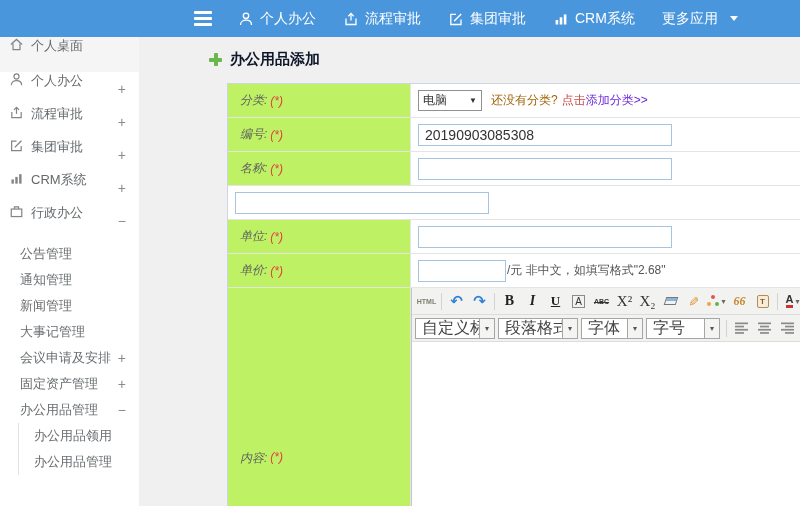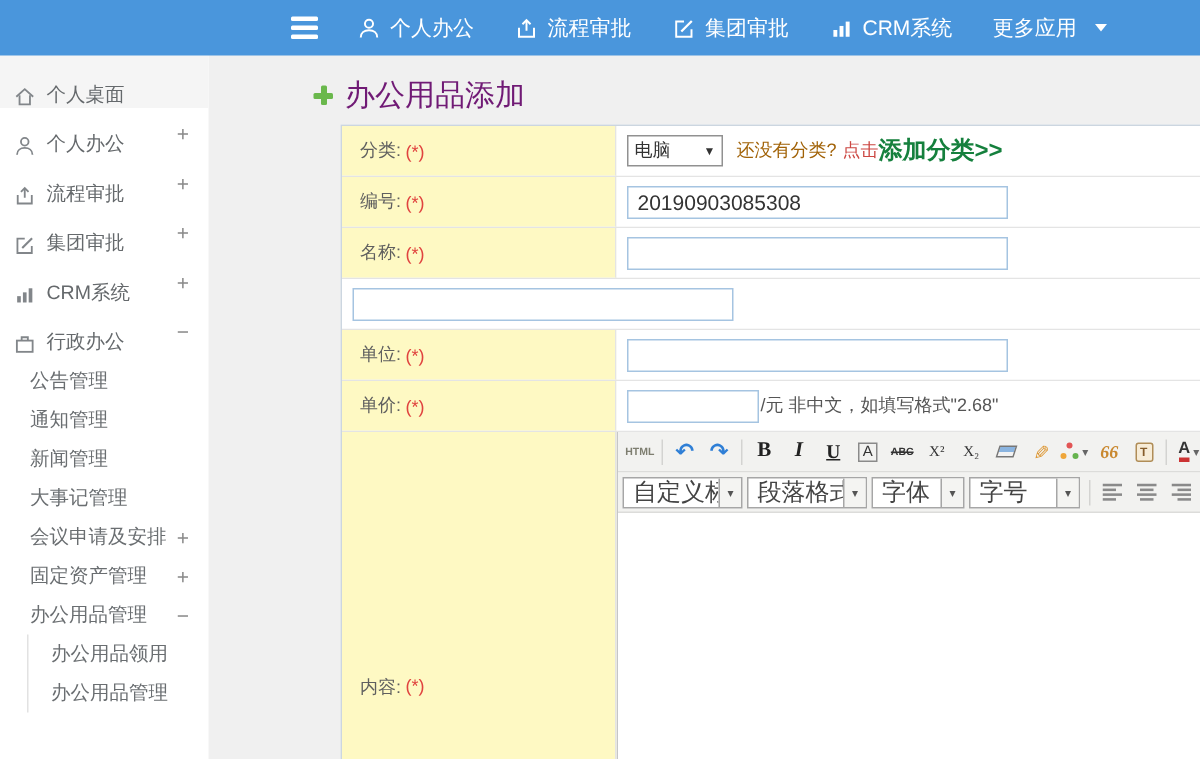--- a/index.html
+++ b/index.html
@@ -18,78 +18,78 @@
                display:flex; flex-direction:column; justify-content:space-between; }
   .hamburger i { display:block; height:2.6px; background:#fff; border-radius:1px; }
   .topnav { position:absolute; left:238px; top:0; height:37px; display:flex; align-items:center; gap:27px; }
   .topnav-item { display:flex; align-items:center; gap:6px; color:#fff; font-size:14px; cursor:pointer; white-space:nowrap; }
   .topnav-item svg { display:block; }
   .caret-down { width:0; height:0; border-left:4.5px solid transparent; border-right:4.5px solid transparent;
                 border-top:5px solid #fff; margin-left:6px; }
 
   
   .sidebar { position:absolute; top:37px; left:0; bottom:0; width:139px; background:#fff; z-index:5; }
-  .snav-item { position:relative; height:33px; display:flex; align-items:flex-end; padding-left:9px;
+  .snav-item { position:relative; height:33px; display:flex; align-items:flex-start; padding-left:9px;
                color:#65696c; font-size:13px; cursor:pointer; white-space:nowrap; }
   .snav-item.active { height:35px; background:#f5f5f5; }
   .sicon { color:#82868a; margin-right:7px; display:flex; }
   .expand { position:absolute; right:13px; top:50%; transform:translateY(-50%); color:#8a8a8a; font-size:14px; }
   .sub-list { margin-top:4px; }
   .sub-item { position:relative; height:26px; display:flex; align-items:center; padding-left:20px;
               color:#6a6e71; font-size:13px; cursor:pointer; white-space:nowrap; }
   .subsub-wrap { margin-left:18px; border-left:1px solid #e2e2e2; }
   .subsub-item { position:relative; height:26px; display:flex; align-items:center; padding-left:15px;
                  color:#6a6e71; font-size:13px; cursor:pointer; white-space:nowrap; }
 
   
   .main-title { position:absolute; left:209px; top:50px; display:flex; align-items:center; gap:8px; }
   .plus-icon { position:relative; width:13px; height:13px; }
   .plus-icon::before { content:""; position:absolute; left:0; top:4.5px; width:13px; height:4px; background:#6ab84c; border-radius:1px; }
   .plus-icon::after  { content:""; position:absolute; left:4.5px; top:0; width:4px; height:13px; background:#6ab84c; border-radius:1px; }
-  .title-text { color:#701a75; font-size:20px; font-weight:normal; }
+  .title-text { color:#0f172a; font-size:15px; font-weight:bold; }
 
   .form-table { position:absolute; left:227px; top:83px; width:780px; background:#fff;
                 border:1px solid #ccd6e0; }
   .frow { display:flex; border-bottom:1px solid #e4e4e4; height:34px; }
   .frow.tall { height:345px; border-bottom:none; }
-  .fcell-label { width:183px; min-width:183px; background:#fef9c3; border-right:1px solid #e4e4e4;
-                 display:flex; align-items:center; padding-left:12px; font-size:12px; color:#5f5f5f; }
+  .fcell-label { width:183px; min-width:183px; background:#bef264; border-right:1px solid #e4e4e4;
+                 display:flex; align-items:center; padding-left:12px; font-size:12px; color:#5f5f5f;font-style:italic; }
   .frow.tall .fcell-label { align-items:flex-start; padding-top:162px; }
   .fcell-value { flex:1; display:flex; align-items:center; padding-left:7px; background:#fff; overflow:hidden; }
   .frow.tall .fcell-value { padding:0; align-items:flex-start; }
   .req { color:#e0433f; margin-left:3px; }
 
   .tinput { height:22px; width:254px; border:1px solid #a5c4e1; font-size:14px; padding:1px 6px;
             color:#333; font-family:inherit; background:#fff; outline:none; }
   .tinput.small { width:88px; }
   .hint { font-size:12px; color:#555; margin-left:1px; white-space:nowrap; }
 
   .cat-select { width:64px; height:21px; border:1px solid #919191; background:#fff; display:flex;
                 align-items:center; justify-content:space-between; font-size:12px; color:#333;
                 padding:0 4px; cursor:pointer; }
   .cat-caret { font-size:8px; color:#333; }
   .cat-text { font-size:12px; color:#a16207; margin-left:9px; white-space:nowrap; }
   .link-click { color:#cc4843; margin-left:4px; font-size:12px; cursor:pointer; white-space:nowrap; }
-  .link-add { color:#15803d; font-size:16px; cursor:pointer; white-space:nowrap;font-weight:bold; }
+  .link-add { color:#6d28d9; font-size:12px; cursor:pointer; white-space:nowrap; }
 
   
   .editor { width:700px; border-left:1px solid #c6c6c6; border-bottom:1px solid #c6c6c6; background:#fff; }
   .ed-toolbar { background:#f2f2f0; border-bottom:1px solid #dcdcda; height:27px; display:flex;
                 align-items:center; padding:0 3px; white-space:nowrap; }
   .tbtn { min-width:23px; height:21px; display:flex; align-items:center; justify-content:center;
           cursor:pointer; border:1px solid transparent; border-radius:2px; }
   .tsep { width:1px; height:17px; background:#d3d3d1; margin:0 3px; flex:none; }
   .b-html { font-size:7px; font-weight:bold; color:#7e7e70; letter-spacing:0; }
   .b-undo,.b-redo { color:#2f7fd6; font-size:15px; font-weight:bold; }
   .b-bold { font-family:"Liberation Serif","DejaVu Serif",serif; font-weight:bold; font-size:14px; color:#222; }
   .b-italic { font-family:"Liberation Serif","DejaVu Serif",serif; font-style:italic; font-weight:bold; font-size:14px; color:#222; }
   .b-under { font-family:"Liberation Serif","DejaVu Serif",serif; font-weight:bold; font-size:13px; color:#222; text-decoration:underline; }
   .b-abox { font-size:10px; color:#333; border:1px solid #8a8a8a; line-height:11px; padding:0 2px; }
   .b-strike { font-size:7px; font-weight:bold; color:#333; text-decoration:line-through; }
-  .b-supsub { font-size:10px; color:#333; font-family:"Liberation Serif","DejaVu Serif",serif; }
+  .b-supsub { font-size:15px; color:#333; font-family:"Liberation Serif","DejaVu Serif",serif; }
   .eraser { width:12px; height:8px; transform:skewX(-18deg); border:1px solid #777;
             background:linear-gradient(#8ab4e0 0 55%, #f2f2f2 55% 100%); }
   .brush { color:#dd9733; font-size:13px; transform:rotate(90deg); }
   .dots { position:relative; width:12px; height:12px; }
   .dots i { position:absolute; width:4px; height:4px; border-radius:50%; }
   .dots i:nth-child(1){ left:4px; top:0; background:#e25555; }
   .dots i:nth-child(2){ left:0; top:7px; background:#efa63a; }
   .dots i:nth-child(3){ left:8px; top:7px; background:#66b34e; }
   .b-quote { font-size:12px; font-weight:bold; font-style:italic; color:#c9882f;
              font-family:"Liberation Serif","DejaVu Serif",serif;text-align:right; }

